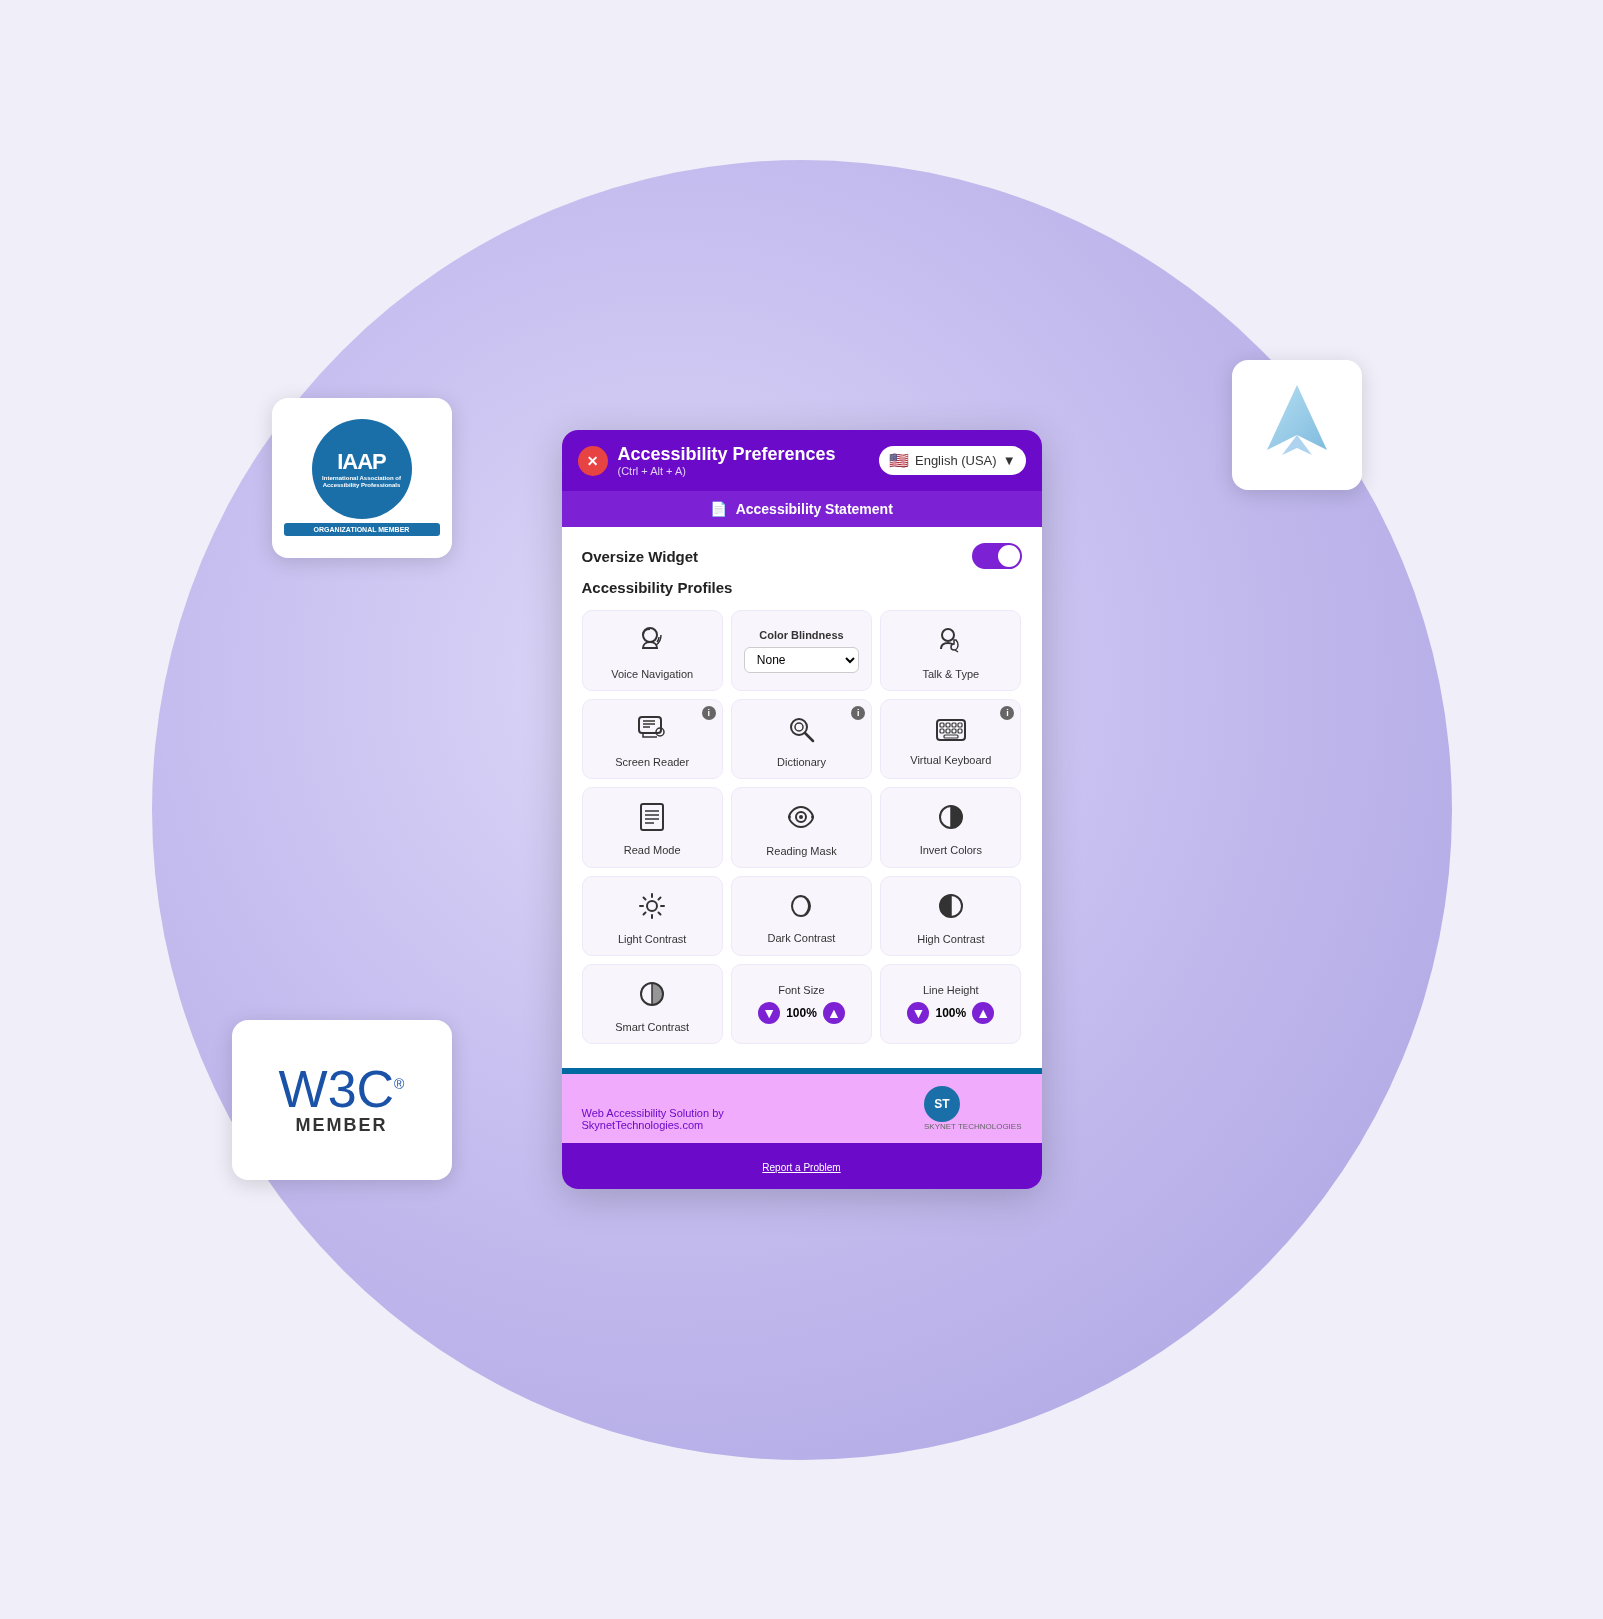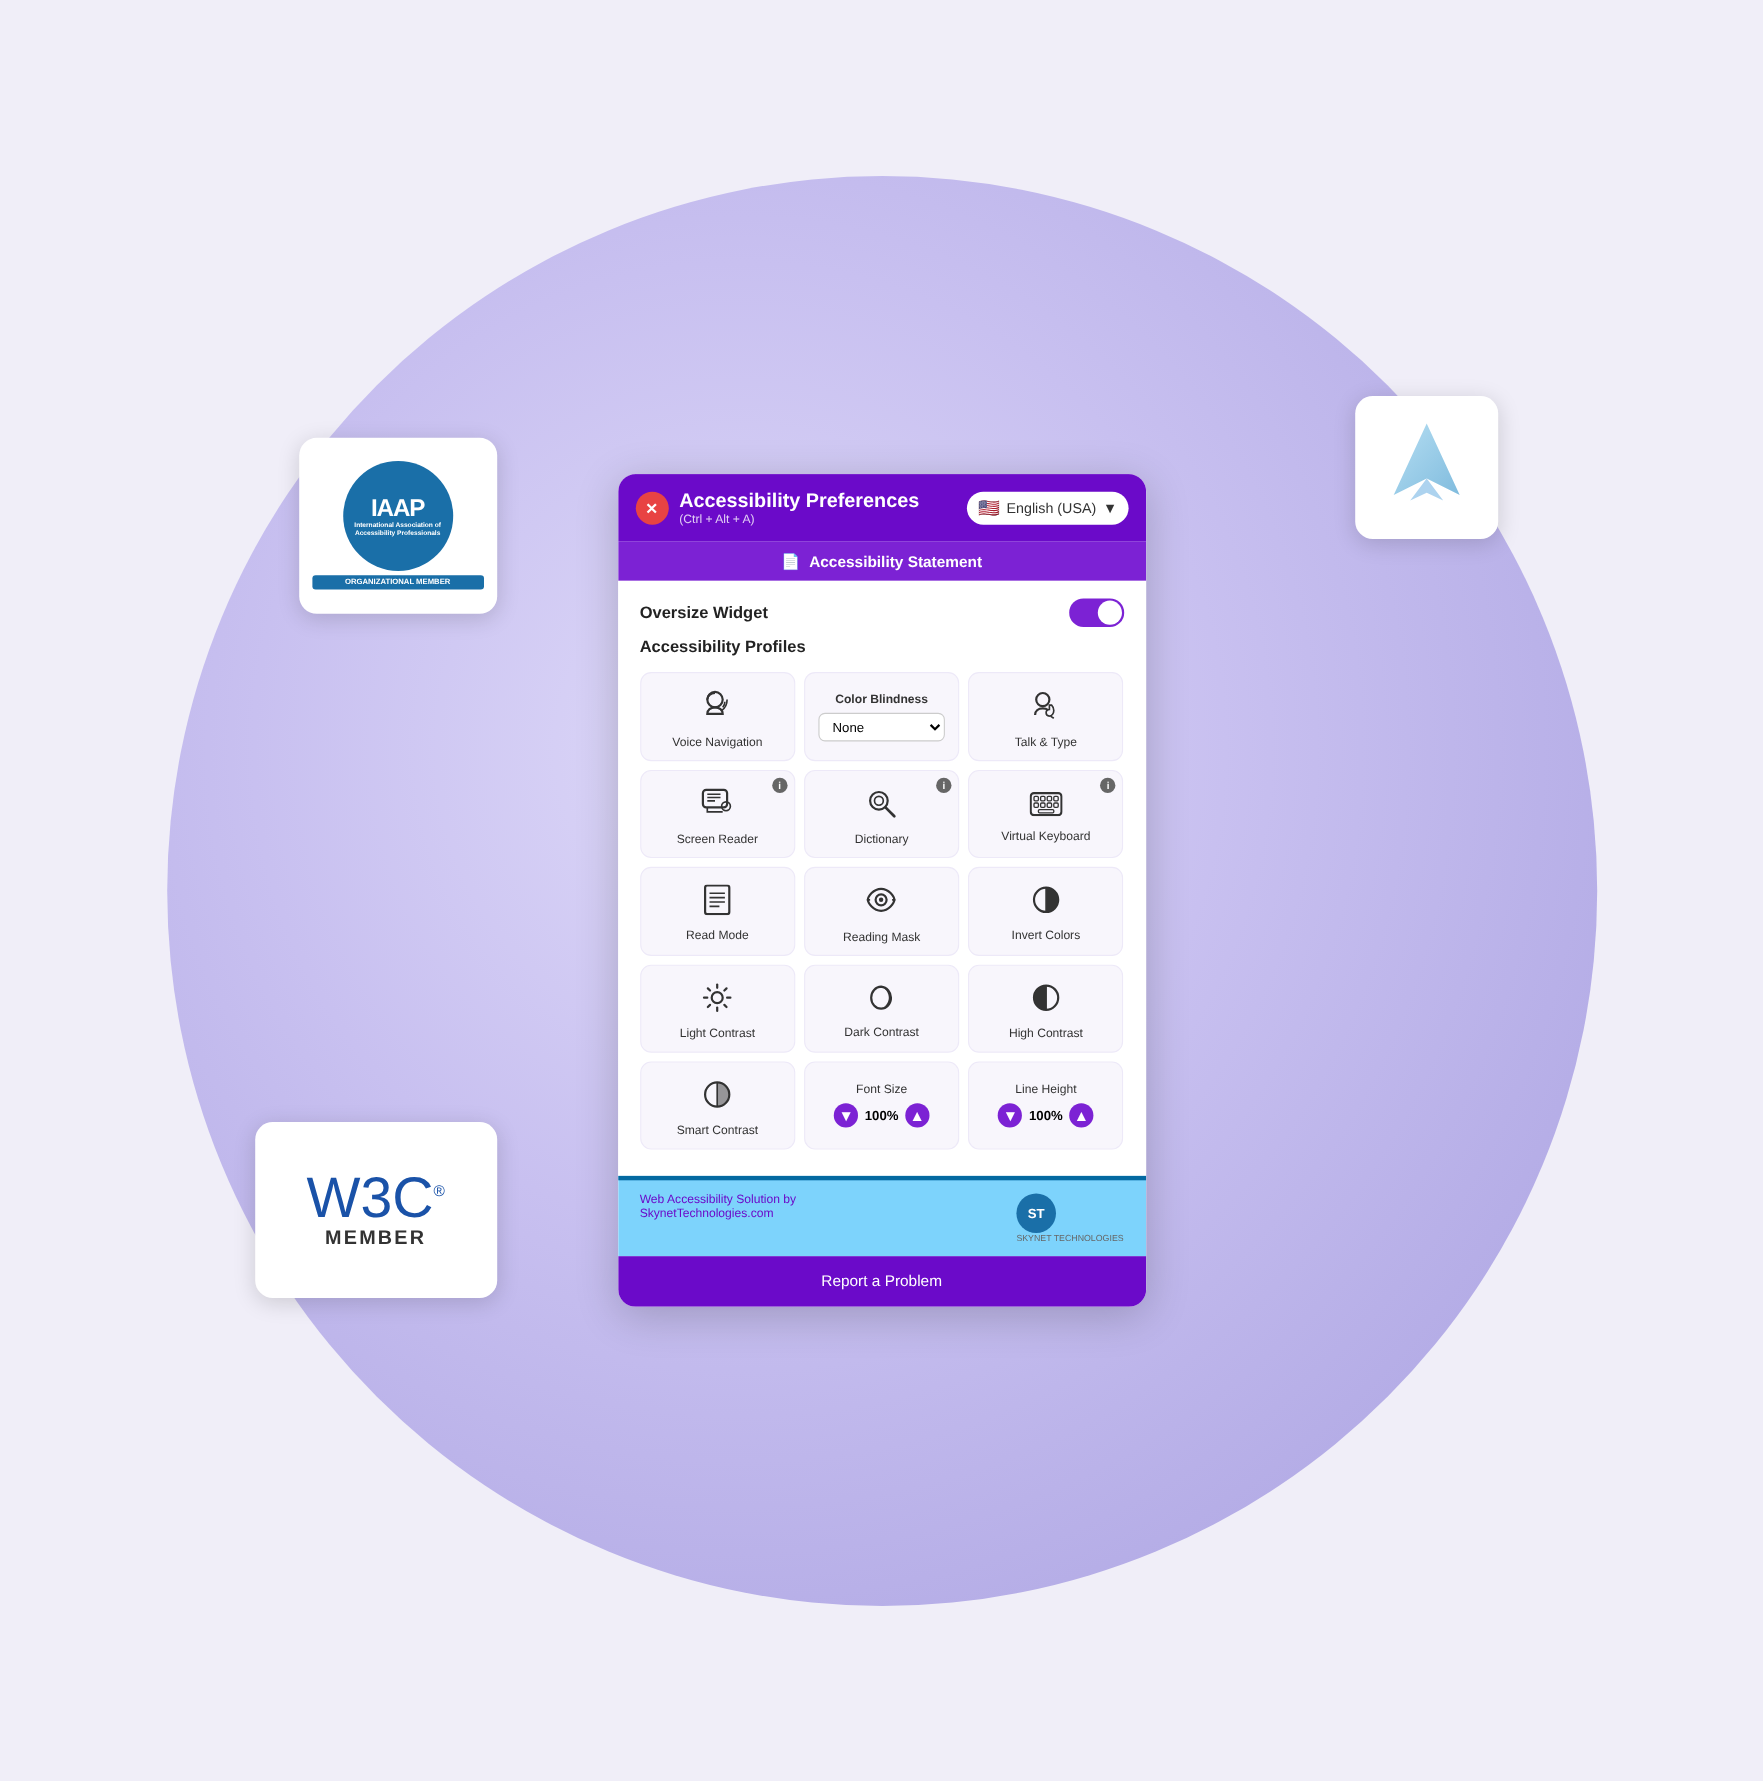--- a/index.html
+++ b/index.html
@@ -385,26 +385,26 @@
       cursor: pointer;
     }
 
     .stepper-val {
       font-size: 12px;
       font-weight: 600;
     }
 
     
     .widget-footer {
-      background: #7dd3fc;
+      background: #f0abfc;
       padding: 12px 20px;
       display: flex;
-      align-items: flex-start;
+      align-items: flex-end;
       justify-content: space-between;
-      border-top: 4px solid #0369a1;
+      border-top: 6px solid #0369a1;
     }
 
     .footer-text {
       font-size: 11px;
       color: #6b0ac9;
       font-weight: 500;
     }
 
     .footer-logo {
       display: flex;
@@ -434,21 +434,22 @@
     
     .report-bar {
       background: #6b0ac9;
       padding: 14px;
       text-align: center;
       cursor: pointer;
     }
 
     .report-link {
       color: white;
-      font-size: 14px;
+      font-size: 10px;
+      text-decoration: underline;
       font-weight: 500;
     }
   </style>
 </head>
 <body>
 
 <div class="circle-bg">
 
   <div class="iaap-badge">
     <div class="iaap-circle">

